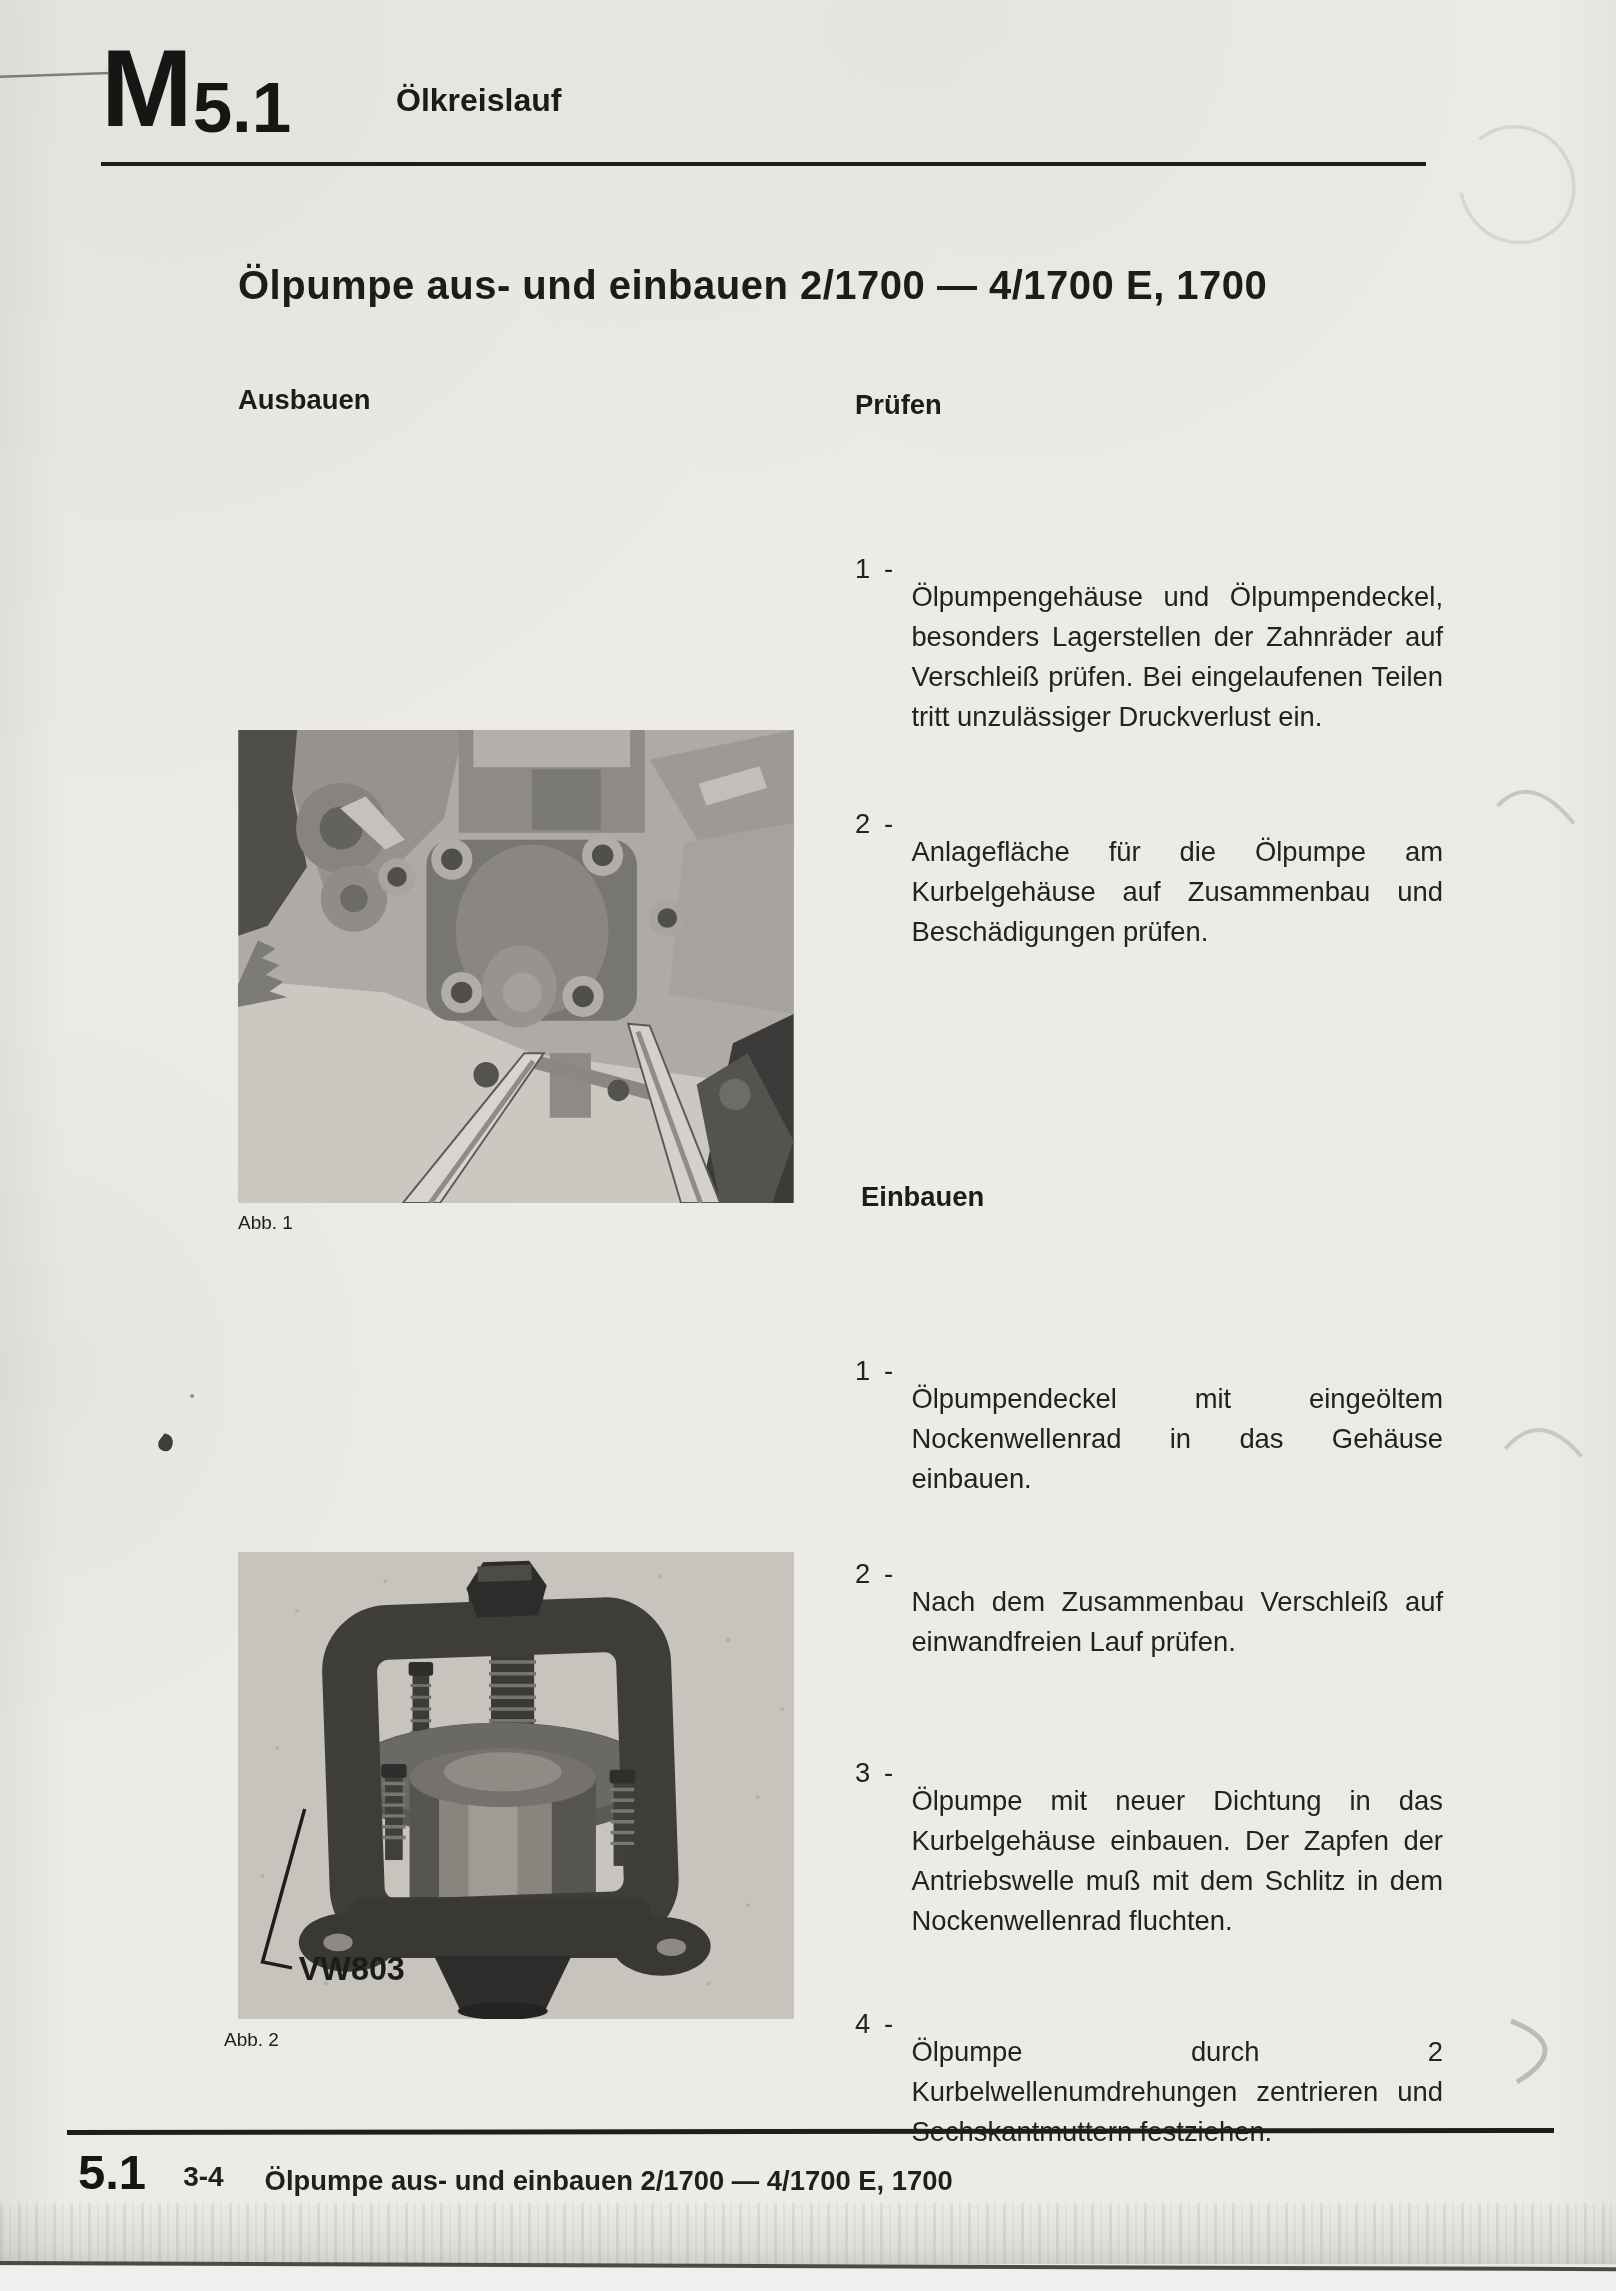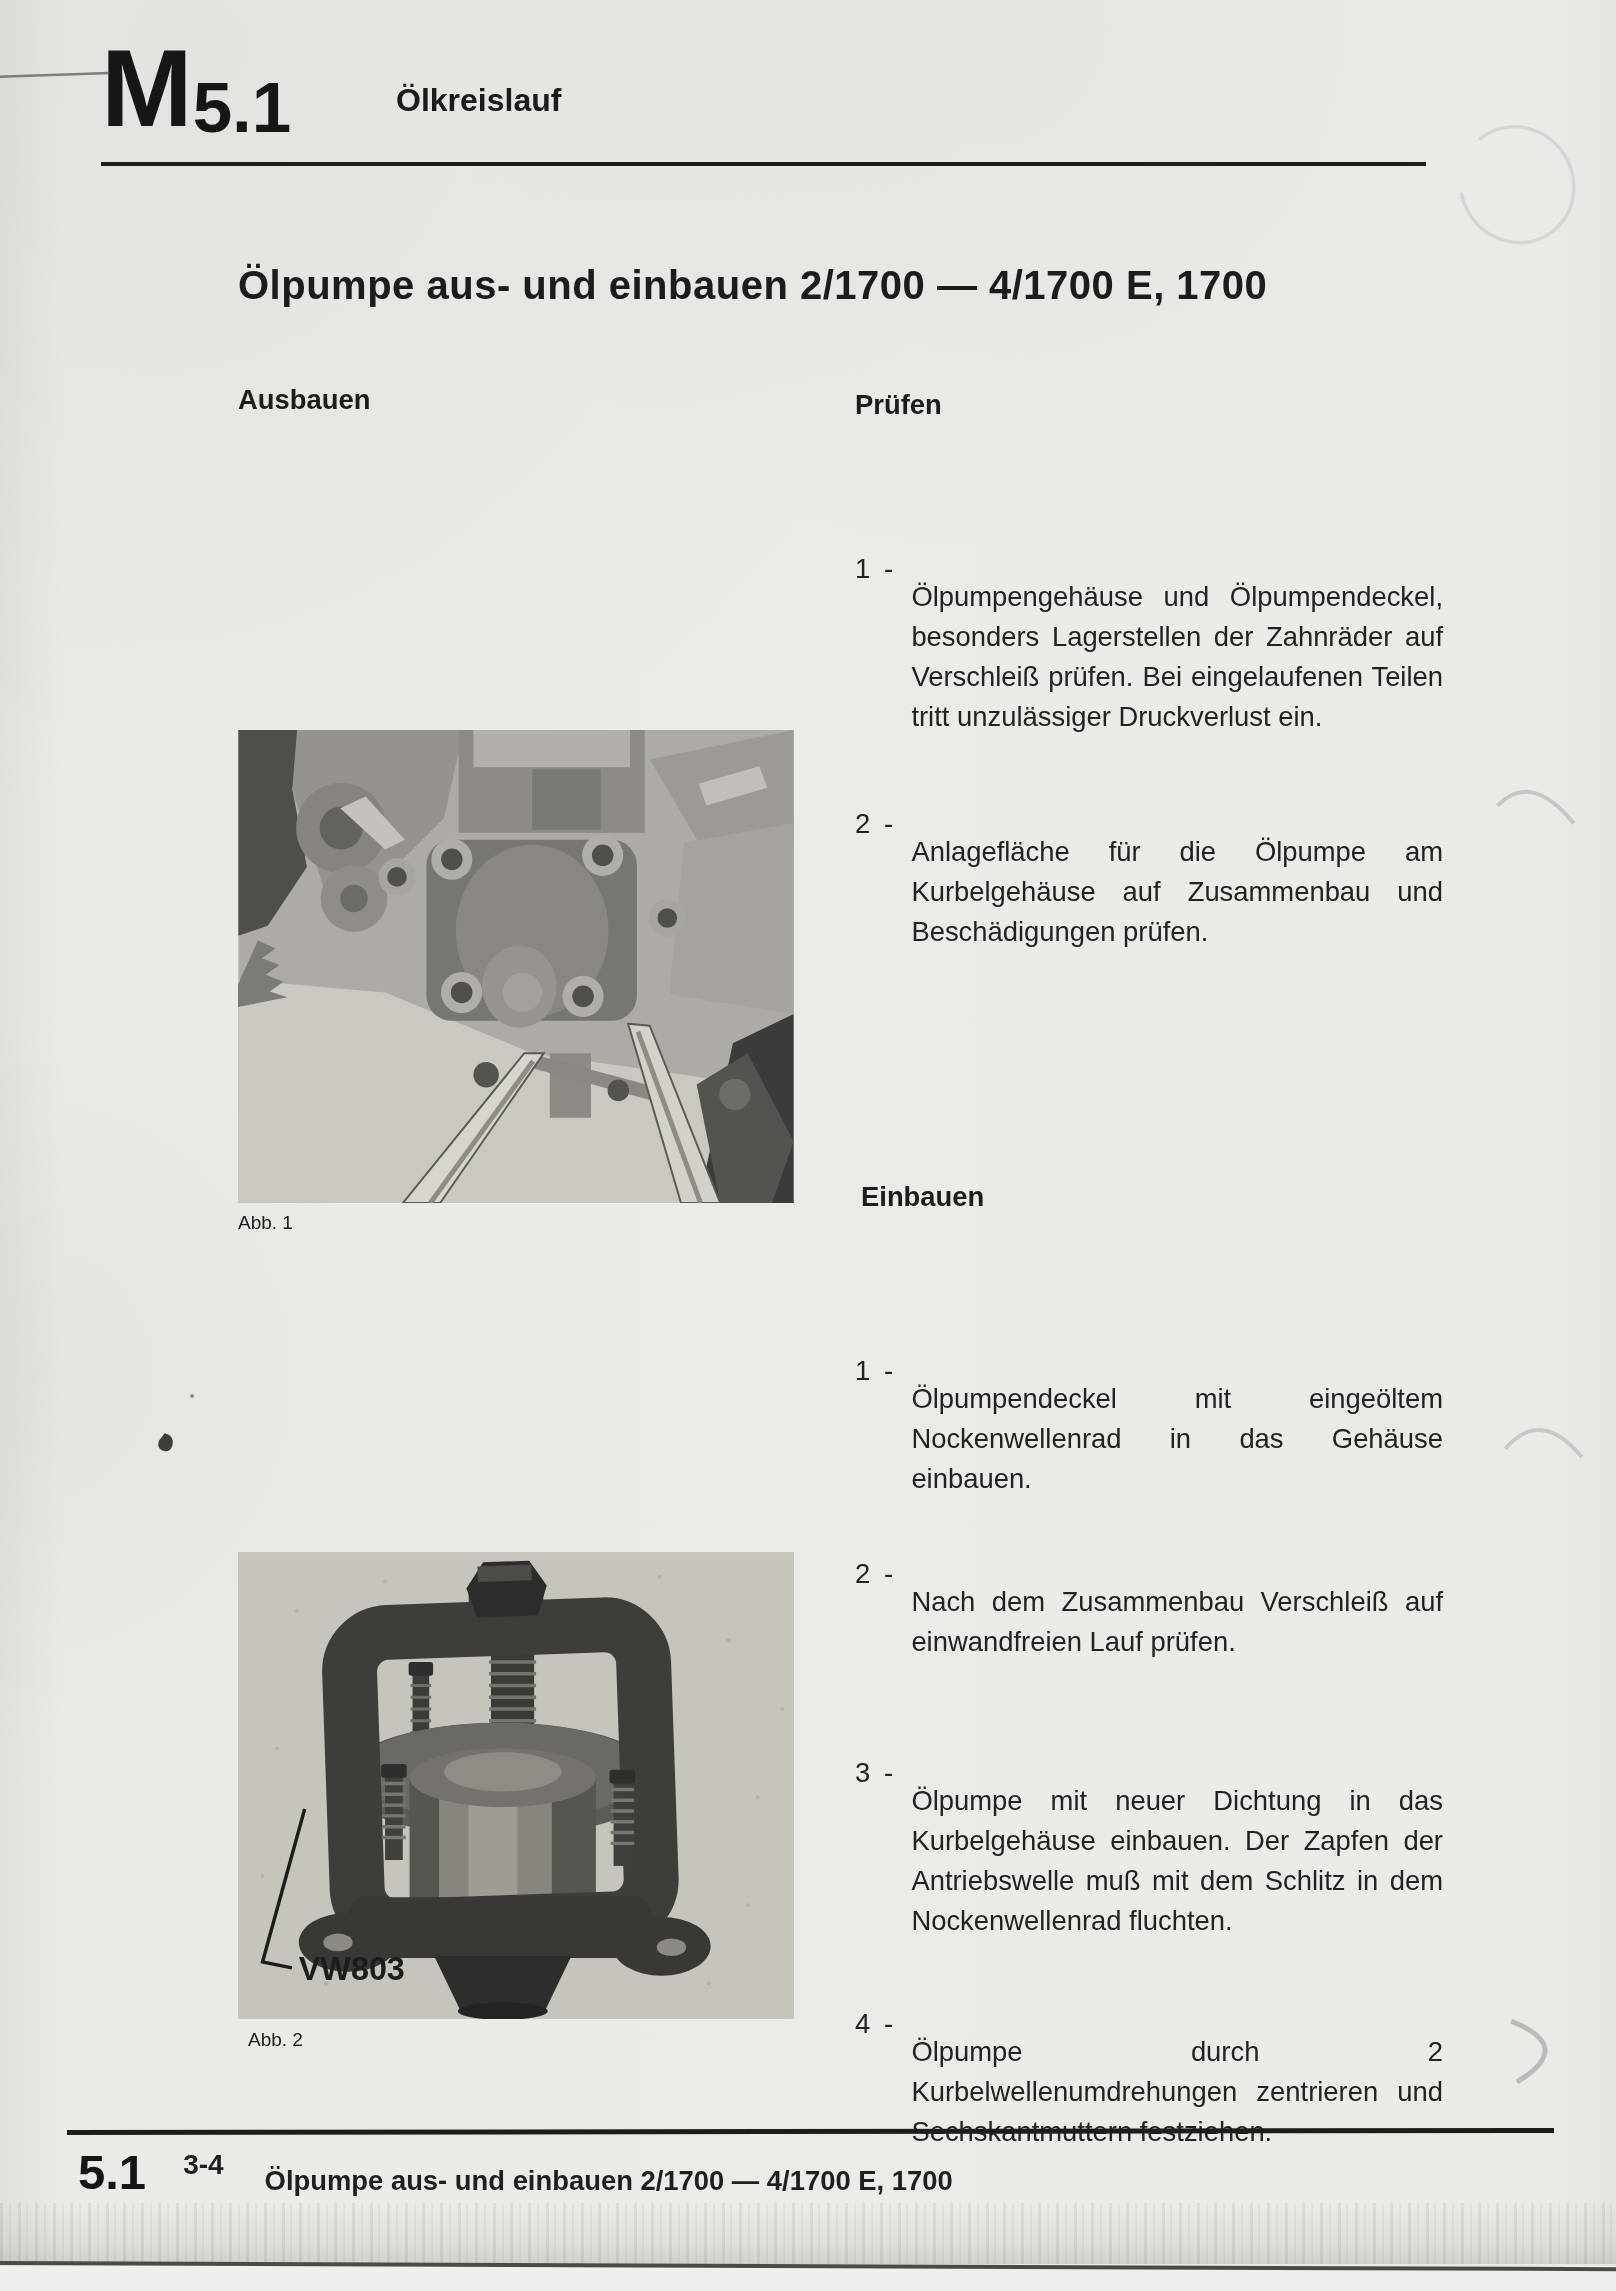--- a/index.html
+++ b/index.html
@@ -35,21 +35,21 @@
   .step .t{flex:1;text-align:justify;hyphens:auto;margin-top:28px;}
   
   .photo{display:block;}
   .fig1{left:238px;top:730px;}
   .fig2{left:238px;top:1552px;}
   .caption{font-size:19px;font-weight:400;color:#1d1d1b;}
   
   .rule-bottom{left:67px;top:2129px;width:1487px;height:4.9px;background:#1d1d1b;transform:rotate(-0.08deg);}
   .foot{left:78px;top:2148px;display:flex;align-items:flex-end;line-height:1;}
   .foot .fsec{font-size:49px;font-weight:800;color:#151513;}
-  .foot .fpage{font-size:28px;font-weight:700;margin-left:37px;margin-bottom:18px;}
+  .foot .fpage{font-size:28px;font-weight:700;margin-left:37px;margin-bottom:6px;}
   .foot .ftitle{font-size:27.4px;font-weight:700;margin-left:41px;margin-bottom:2.9px;white-space:nowrap;}
   
   .bottom-edge{left:0;top:2203px;width:100%;height:61px;
     background:
      repeating-linear-gradient(90deg, rgba(90,88,84,.10) 0 2.9px, rgba(0,0,0,0) 2.9px 8.8px, rgba(120,118,114,.08) 8.8px 10.8px, rgba(0,0,0,0) 10.8px 17.6px),
      linear-gradient(180deg, rgba(0,0,0,0) 0%, rgba(100,98,94,.10) 70%, rgba(70,68,64,.16) 100%);}
   .bottom-line{left:0;top:2261px;width:101%;height:3.9px;background:#4b4a47;transform:rotate(0.22deg);transform-origin:left center;}
   .below-edge{left:0;top:2266px;width:100%;height:25.5px;background:#f0efed;}
   .overlay{left:0;top:0;pointer-events:none;}
 </style>
@@ -228,21 +228,21 @@
     <ellipse cx="432" cy="402" rx="50" ry="30" fill="#393835"></ellipse>
     <ellipse cx="102" cy="398" rx="15" ry="9" fill="#8d8a84"></ellipse>
     <ellipse cx="442" cy="403" rx="15" ry="9" fill="#8d8a84"></ellipse>
 
     <path d="M200,412 h140 l-28,58 h-84 Z" fill="#2e2d2b"></path>
     <ellipse cx="270" cy="468" rx="46" ry="9" fill="#242321"></ellipse>
 
     <path d="M68,262 L25,418 L55,424" fill="none" stroke="#1d1d1b" stroke-width="3.5"></path>
     <text x="62" y="436" font-size="33" font-weight="bold" fill="#1c1c1a" style="font-family:'Liberation Sans',sans-serif">VW803</text>
   </svg>
-  <div class="abs caption" style="left:248px;top:2029px">Abb. 2</div>
+  <div class="abs caption" style="left:224px;top:2029px">Abb. 2</div>
 
   <div class="abs rule-bottom"></div>
   <div class="abs foot">
     <span class="fsec">5.1</span>
     <span class="fpage">3-4</span>
     <span class="ftitle">Ölpumpe aus- und einbauen 2/1700 — 4/1700 E, 1700</span>
   </div>
 
   <div class="abs bottom-edge"></div>
   <div class="abs below-edge"></div>

